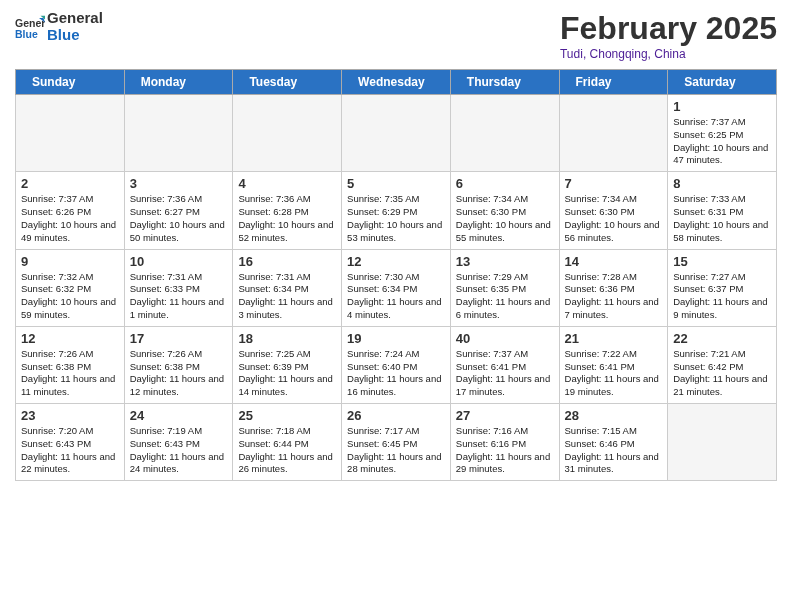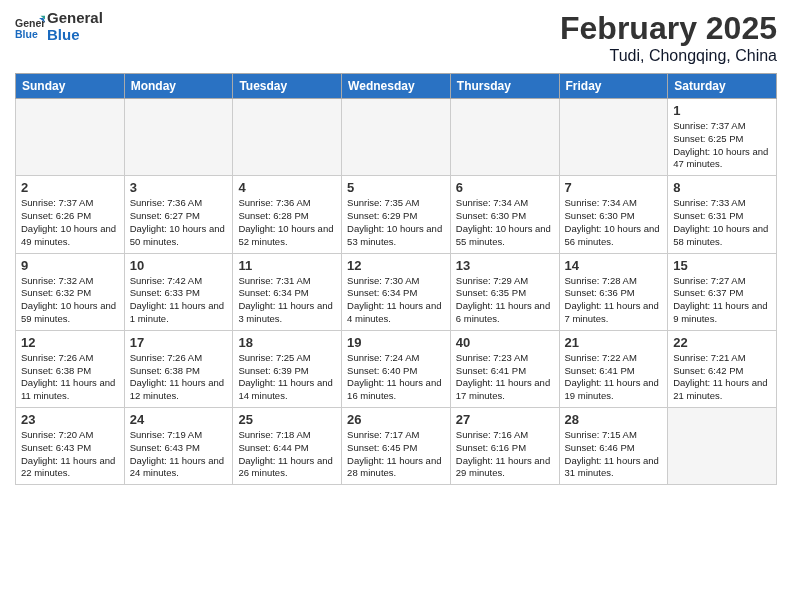--- a/index.html
+++ b/index.html
@@ -1,25 +1,25 @@
 <!DOCTYPE html>
 <html><head>
   <meta charset="utf-8">
   <style>
     * { box-sizing: border-box; margin: 0; padding: 0; }
     body { font-family: Arial, sans-serif; background: #fff; width: 792px; height: 612px; overflow: hidden; }
     .page { width: 792px; height: 612px; background: #fff; padding: 10px 15px; }
     .header { display: flex; justify-content: space-between; align-items: flex-start; margin-bottom: 8px; }
     .logo { display: flex; align-items: center; }
     .logo-icon { width: 30px; height: 30px; margin-right: 2px; }
-    .title-block { text-align: right; margin-left: 44px; }
+    .title-block { text-align: left; margin-left: 44px; }
     .calendar-title { font-size: 32px; font-weight: bold; color: #333; }
-    .calendar-subtitle { font-size: 16px; color: #0f172a; }
+    .calendar-subtitle { font-size: 12px; color: #4c1d95; }
     .calendar { width: 100%; border-collapse: collapse; }
-    .calendar th { background: #2a72c3; color: #fff; font-size: 12px; font-weight: bold; text-align: left; padding: 5px 6px; border: 1px solid #aaa; }
+    .calendar th { background: #2a72c3; color: #fff; font-size: 12px; font-weight: bold; text-align: left; padding: 5px 16px; border: 1px solid #aaa; }
     .calendar td { border: 1px solid #ccc; vertical-align: top; padding: 4px 5px; font-size: 10px; color: #333; width: calc(100%/7); background: #fff; min-height: 70px; height: 70px; }
     .calendar td.empty { background: #f5f5f5; }
     .day-num { font-size: 13px; font-weight: bold; margin-bottom: 2px; }
     .day-info { font-size: 9.5px; line-height: 1.35; color: #222; }
   </style>
 </head>
 <body>
 <div class="page">
 
   <div class="header">
@@ -114,26 +114,26 @@
         </tr>
         <tr>
           <td>
             <div class="day-num">9</div>
             <div class="day-info">Sunrise: 7:32 AM
 Sunset: 6:32 PM
 Daylight: 10 hours and 59 minutes.</div>
           </td>
           <td>
             <div class="day-num">10</div>
-            <div class="day-info">Sunrise: 7:42 AM
+            <div class="day-info">Sunrise: 7:31 AM
 Sunset: 6:33 PM
 Daylight: 11 hours and 1 minute.</div>
           </td>
           <td>
-            <div class="day-num">11</div>
+            <div class="day-num">16</div>
             <div class="day-info">Sunrise: 7:31 AM
 Sunset: 6:34 PM
 Daylight: 11 hours and 3 minutes.</div>
           </td>
           <td>
             <div class="day-num">12</div>
             <div class="day-info">Sunrise: 7:30 AM
 Sunset: 6:34 PM
 Daylight: 11 hours and 4 minutes.</div>
           </td>
@@ -176,21 +176,21 @@
 Daylight: 11 hours and 14 minutes.</div>
           </td>
           <td>
             <div class="day-num">19</div>
             <div class="day-info">Sunrise: 7:24 AM
 Sunset: 6:40 PM
 Daylight: 11 hours and 16 minutes.</div>
           </td>
           <td>
             <div class="day-num">40</div>
-            <div class="day-info">Sunrise: 7:23 AM
+            <div class="day-info">Sunrise: 7:37 AM
 Sunset: 6:41 PM
 Daylight: 11 hours and 17 minutes.</div>
           </td>
           <td>
             <div class="day-num">21</div>
             <div class="day-info">Sunrise: 7:22 AM
 Sunset: 6:41 PM
 Daylight: 11 hours and 19 minutes.</div>
           </td>
           <td>

